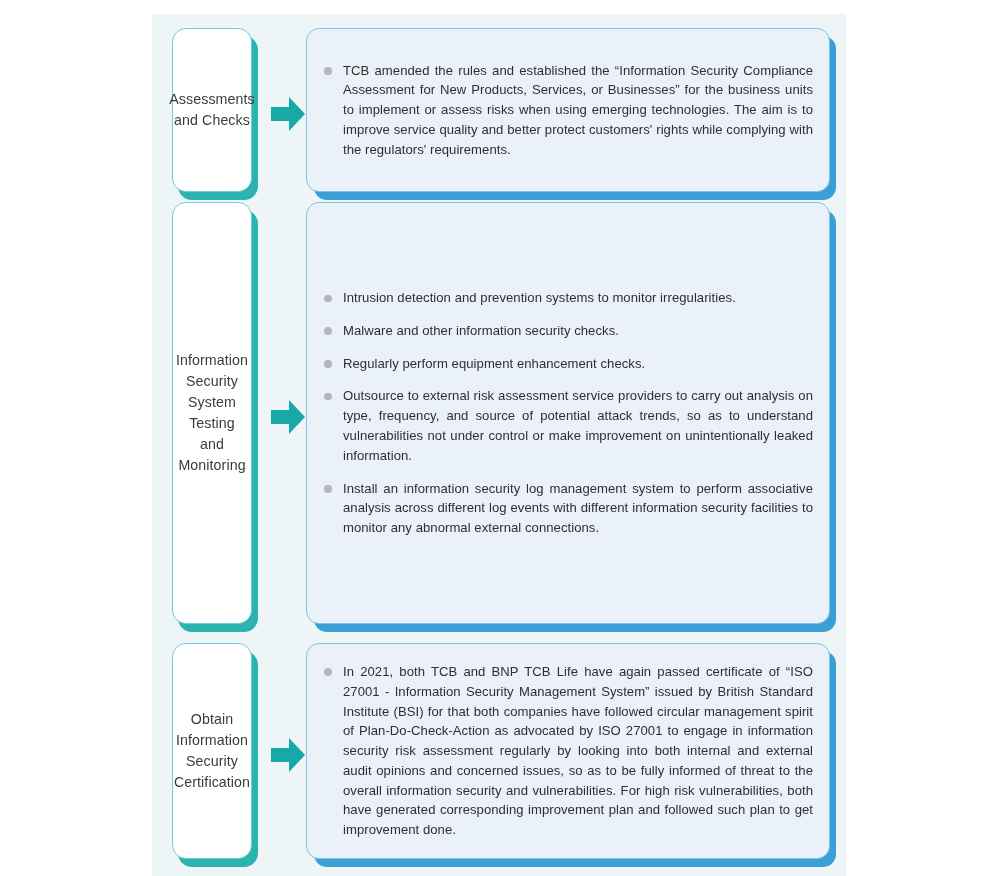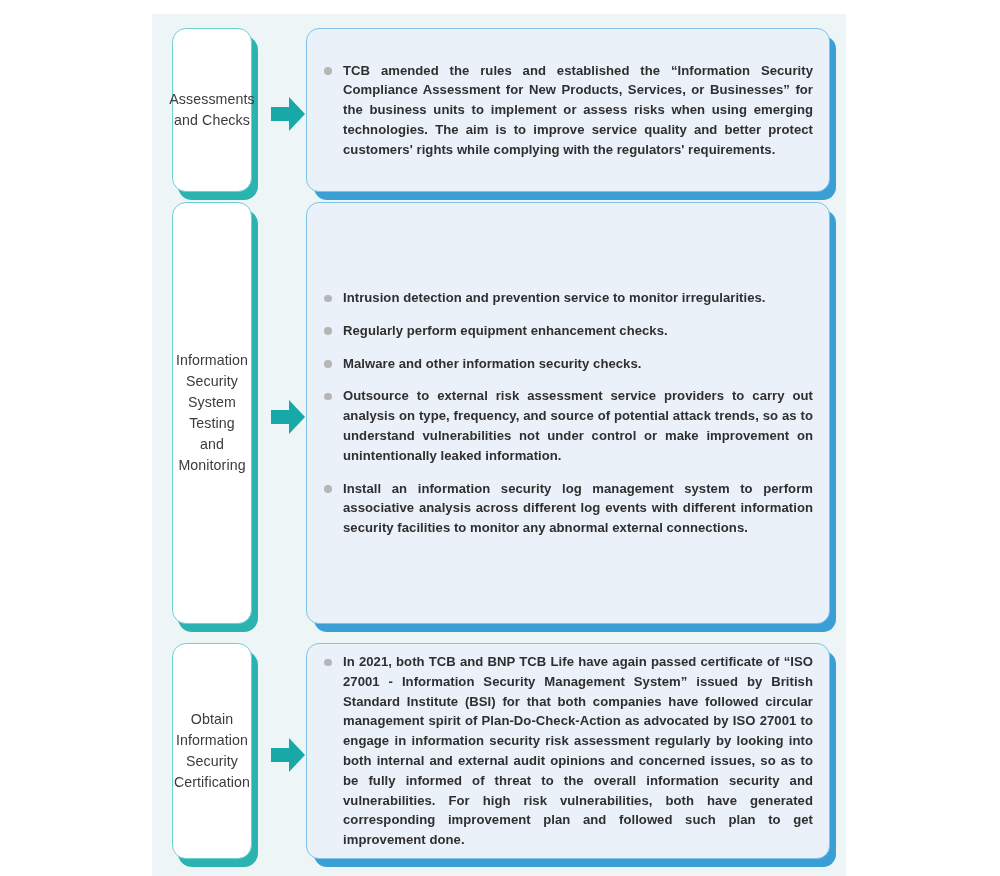--- a/index.html
+++ b/index.html
@@ -126,21 +126,20 @@
   ul.bullets > li {
     position: relative;
     padding-left: 22px;
     margin-bottom: 13px;
     font-size: 13.1px;
     line-height: 19.8px;
     color: #2f2f2f;
     text-align: justify;
     text-justify: inter-word;
     letter-spacing: 0.05px;
-    font-weight: bold;
   }
   ul.bullets > li:last-child {
     margin-bottom: 0;
   }
   ul.bullets > li .bullet-dot {
     position: absolute;
     left: 3px;
     top: 6.5px;
     width: 7.5px;
     height: 7.5px;
@@ -191,29 +190,29 @@
       <svg class="arrow-icon" viewBox="0 0 34 38">
         <path d="M0 12 L18 12 L18 2 L34 19 L18 36 L18 26 L0 26 Z" fill="#18a8a8"></path>
       </svg>
     </div>
     <div class="content-wrap">
       <div class="content-shadow"></div>
       <div class="content-panel">
         <ul class="bullets">
           <li>
             <span class="bullet-dot"></span>
-            <span>Intrusion detection and prevention service to monitor irregularities.</span>
+            <span>Intrusion detection and prevention systems to monitor irregularities.</span>
+          </li>
+          <li>
+            <span class="bullet-dot"></span>
+            <span>Malware and other information security checks.</span>
           </li>
           <li>
             <span class="bullet-dot"></span>
             <span>Regularly perform equipment enhancement checks.</span>
-          </li>
-          <li>
-            <span class="bullet-dot"></span>
-            <span>Malware and other information security checks.</span>
           </li>
           <li>
             <span class="bullet-dot"></span>
             <span>Outsource to external risk assessment service providers to carry out analysis on type, frequency, and source of potential attack trends, so as to understand vulnerabilities not under control or make improvement on unintentionally leaked information.</span>
           </li>
           <li>
             <span class="bullet-dot"></span>
             <span>Install an information security log management system to perform associative analysis across different log events with different information security facilities to monitor any abnormal external connections.</span>
           </li>
         </ul>

